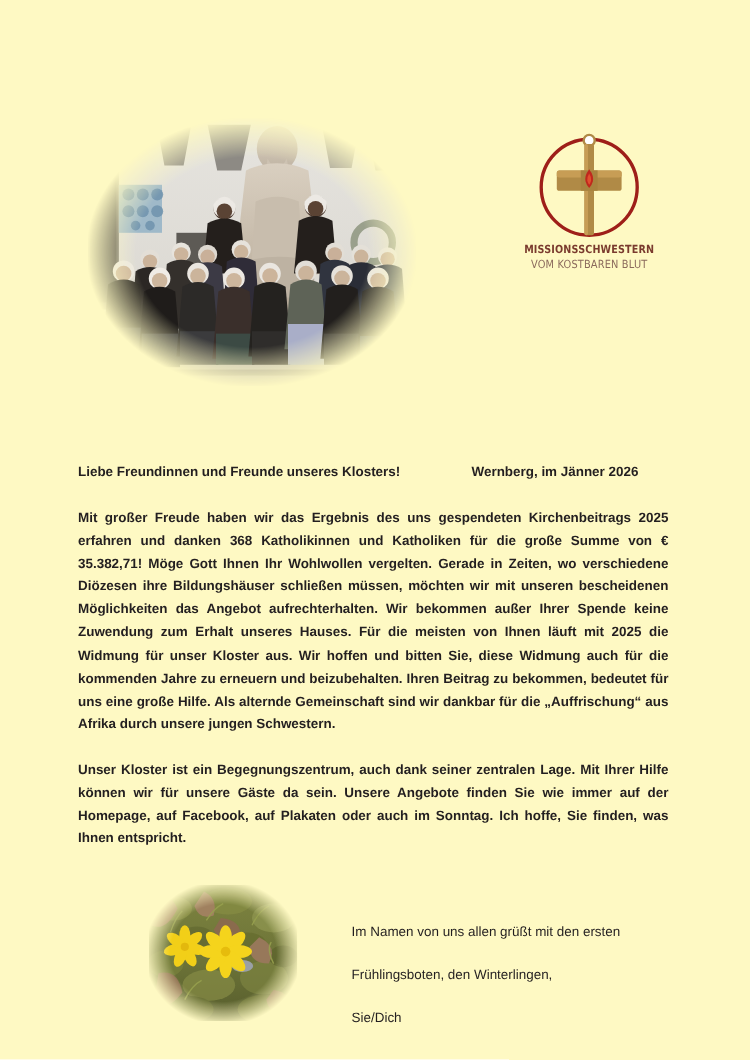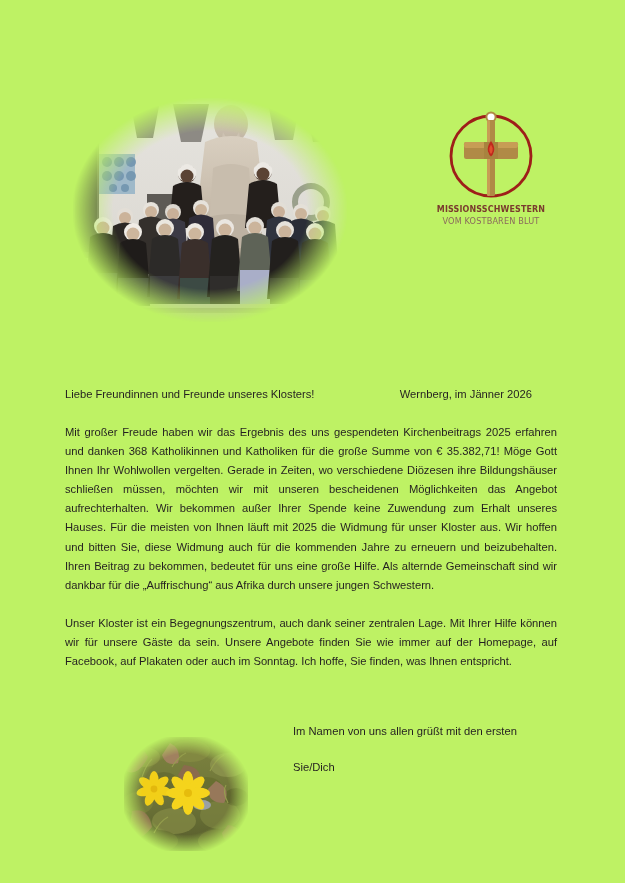--- a/index.html
+++ b/index.html
@@ -13,21 +13,21 @@
     position: relative;
     overflow: hidden;
     font-family: "Liberation Sans", sans-serif;
     color: #231f20;
   }
 
   
   .page {
     position: absolute;
     inset: 0;
-    background: #bef264;
+    background: #fef9c3;
   }
 
   
   .group-photo {
     position: absolute;
     left: 73px;
     top: 98px;
     width: 274px;
     height: 224px;
   }
@@ -104,20 +104,21 @@
     white-space: nowrap;
     margin-top: 1px;
   }
 
   
   .letter {
     position: absolute;
     left: 65px;
     top: 385px;
     width: 492px;
+    font-weight: bold;
   }
   .salutation-row {
     display: flex;
     align-items: baseline;
     font-size: 11.2px;
     line-height: 19px;
   }
   .salutation {
     white-space: nowrap;
   }
@@ -140,21 +141,21 @@
   .last-line-center {
     display: block;
     text-align: center;
     margin-top: 0;
   }
 
   
   .signature {
     position: absolute;
     left: 293px;
-    top: 722px;
+    top: 768px;
     width: 270px;
     font-size: 11.2px;
     line-height: 19px;
   }
   .sig-line { margin-bottom: 17px; white-space: nowrap; }
   .sig-line:last-child { margin-bottom: 16px; }
 </style>
 </head>
 <body>
 
@@ -437,16 +438,17 @@
           <path d="M86 34 q6 -12 14 -16"></path>
           <path d="M30 96 q6 -12 14 -16"></path>
           <path d="M104 66 q-6 -12 -2 -18"></path>
         </g>
       </svg>
     </div>
   </div>
 
   <div class="signature">
     <div class="sig-line">Im Namen von uns allen grüßt mit den ersten</div>
+    <div class="sig-line">Frühlingsboten, den Winterlingen,</div>
     <div class="sig-line">Sie/Dich</div>
   </div>
 
 </div>
 
 </body></html>

